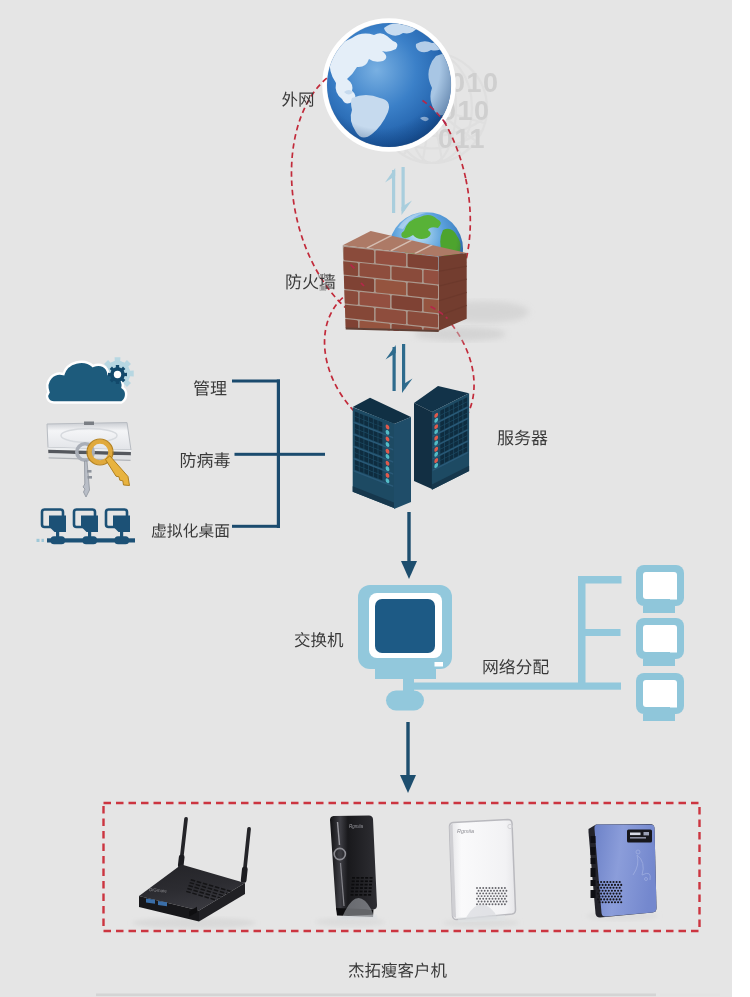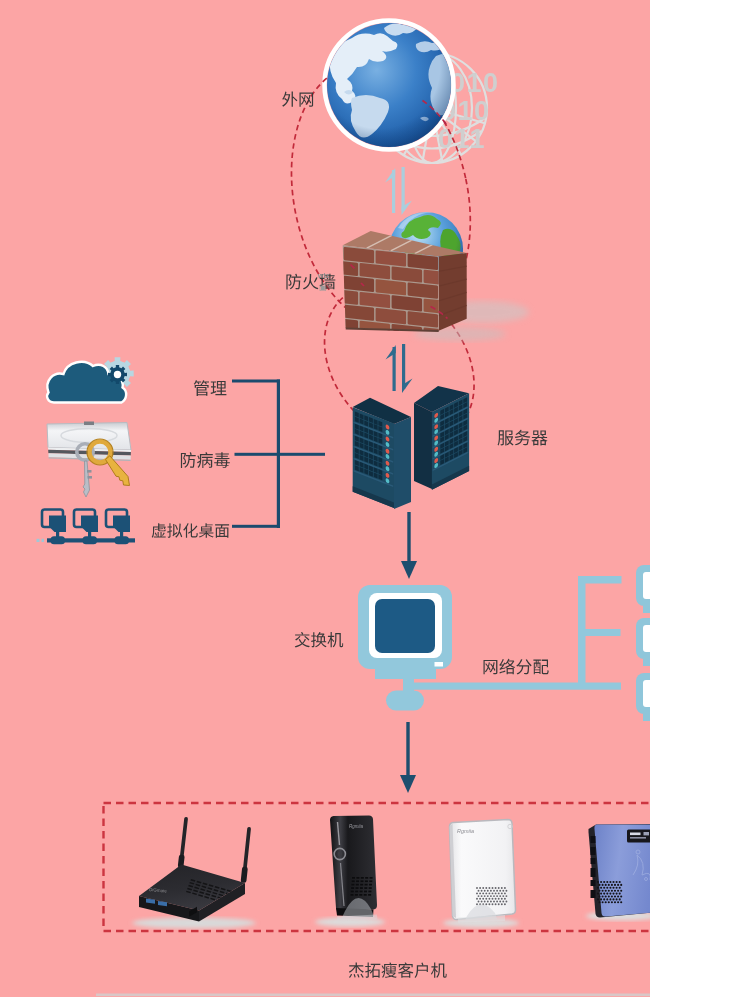--- a/index.html
+++ b/index.html
@@ -1,15 +1,15 @@
 <!DOCTYPE html>
 <html><head><meta charset="utf-8">
 <style>
 html,body{margin:0;padding:0;background:#ffffff;}
-#page{position:relative;width:650px;height:997px;overflow:hidden;background:#fca5a5;}
+#page{position:relative;width:732px;height:997px;overflow:hidden;background:#e5e5e5;}
 </style></head>
 <body>
 <div id="page">
 <svg width="750" height="997" viewBox="0 0 750 997">
 <g stroke="#dfdfdf" stroke-width="2.2" fill="none">
 <line x1="432" y1="108" x2="484.9" y2="123.2"></line>
 <line x1="432" y1="108" x2="475.9" y2="141.1"></line>
 <line x1="432" y1="108" x2="461.1" y2="154.6"></line>
 <line x1="432" y1="108" x2="442.5" y2="162.0"></line>
 <line x1="432" y1="108" x2="422.4" y2="162.2"></line>

